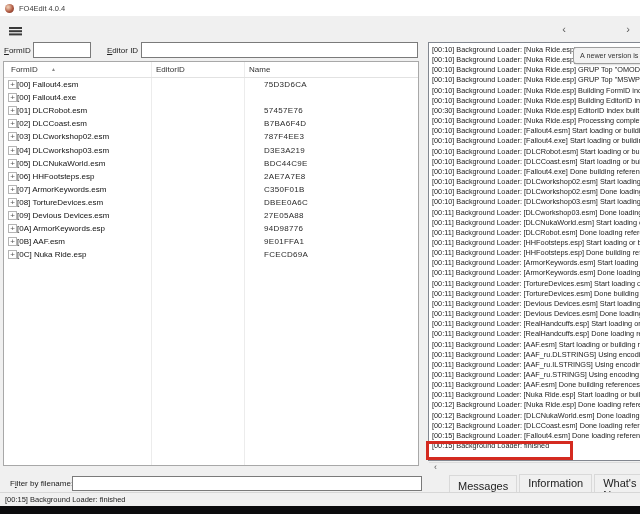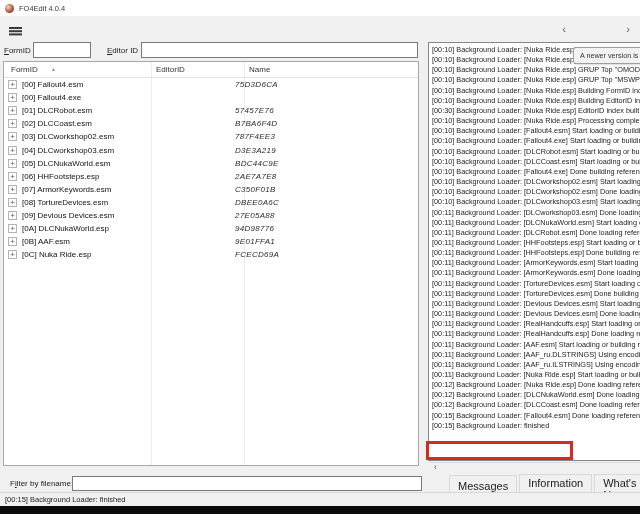--- a/index.html
+++ b/index.html
@@ -30,22 +30,22 @@
     border:1px solid #a8a8a8; overflow:hidden; }
   .col-sep { position:absolute; top:0; width:1px; height:100%; background:#ececec; }
   .tree-header { position:relative; height:16px; border-bottom:1px solid #e2e2e2; font-size:8px; color:#333; }
   .tree-header span.hcell { position:absolute; top:3px; }
   .hc-formid { left:7px; } .hc-editorid { left:152px; } .hc-name { left:245px; }
   .sort-icon { position:absolute; left:47px; top:4px; font-size:5px; color:#8a8a8a; }
   .tree-rows { position:relative; }
   .trow { position:relative; height:13.1px; display:flex; align-items:center; font-size:8px; color:#111; }
   .expand-box { width:9px; height:9px; border:1px solid #b4b4b4; background:#fff; margin-left:4px;
     font-size:8px; line-height:7px; text-align:center; color:#555; flex:0 0 9px; }
-  .trow-label { margin-left:5px; white-space:nowrap; }
-  .trow-name { position:absolute; left:231px; color:#2a2a2a; letter-spacing:.3px;font-style:italic; }
+  .trow-label { white-space:nowrap; }
+  .trow-name { position:absolute; left:260px; color:#2a2a2a; letter-spacing:.3px; }
   
   .filter-label { position:absolute; left:10px; top:479px; font-size:8px; color:#222; }
   .filter-label .mn { text-decoration:underline; }
   #filter-input { left:72px; top:476px; width:350px; height:15px; }
   
   .log-panel { position:absolute; left:428px; top:42px; width:212px; height:419px; background:#fff;
     border:1px solid #828790; border-right:none; overflow:hidden; }
   .log-lines { padding:2px 0 0 3px; font-size:7.3px; line-height:10.15px; white-space:nowrap; color:#1c1c1c; }
   .hscrollbar { position:absolute; left:429px; top:462px; width:211px; height:11px; background:#f0f0f0;
     border-top:1px solid #dcdcdc; }
@@ -145,21 +145,21 @@
           <span class="trow-label">[08] TortureDevices.esm</span>
           <span class="trow-name">DBEE0A6C</span>
         </div>
         <div class="trow">
           <span class="expand-box">+</span>
           <span class="trow-label">[09] Devious Devices.esm</span>
           <span class="trow-name">27E05A88</span>
         </div>
         <div class="trow">
           <span class="expand-box">+</span>
-          <span class="trow-label">[0A] DLCNukaWorld.esp</span>
+          <span class="trow-label">[0A] ArmorKeywords.esp</span>
           <span class="trow-name">94D98776</span>
         </div>
         <div class="trow">
           <span class="expand-box">+</span>
           <span class="trow-label">[0B] AAF.esm</span>
           <span class="trow-name">9E01FFA1</span>
         </div>
         <div class="trow">
           <span class="expand-box">+</span>
           <span class="trow-label">[0C] Nuka Ride.esp</span>
@@ -198,20 +198,22 @@
         <div>[00:11] Background Loader: [ArmorKeywords.esm] Done loading references</div>
         <div>[00:11] Background Loader: [TortureDevices.esm] Start loading or building references</div>
         <div>[00:11] Background Loader: [TortureDevices.esm] Done building references</div>
         <div>[00:11] Background Loader: [Devious Devices.esm] Start loading or building references</div>
         <div>[00:11] Background Loader: [Devious Devices.esm] Done loading references</div>
         <div>[00:11] Background Loader: [RealHandcuffs.esp] Start loading or building references</div>
         <div>[00:11] Background Loader: [RealHandcuffs.esp] Done loading references</div>
         <div>[00:11] Background Loader: [AAF.esm] Start loading or building references</div>
         <div>[00:11] Background Loader: [AAF_ru.DLSTRINGS] Using encoding</div>
         <div>[00:11] Background Loader: [AAF_ru.ILSTRINGS] Using encoding</div>
+        <div>[00:11] Background Loader: [AAF_ru.STRINGS] Using encoding</div>
+        <div>[00:11] Background Loader: [AAF.esm] Done building references</div>
         <div>[00:11] Background Loader: [Nuka Ride.esp] Start loading or building references</div>
         <div>[00:12] Background Loader: [Nuka Ride.esp] Done loading references</div>
         <div>[00:12] Background Loader: [DLCNukaWorld.esm] Done loading references</div>
         <div>[00:12] Background Loader: [DLCCoast.esm] Done loading references</div>
         <div>[00:15] Background Loader: [Fallout4.esm] Done loading references</div>
         <div>[00:15] Background Loader: finished</div>
       </div>
   </div>
   <div class="hscrollbar">
     <div class="scroll-left-btn">‹</div>

